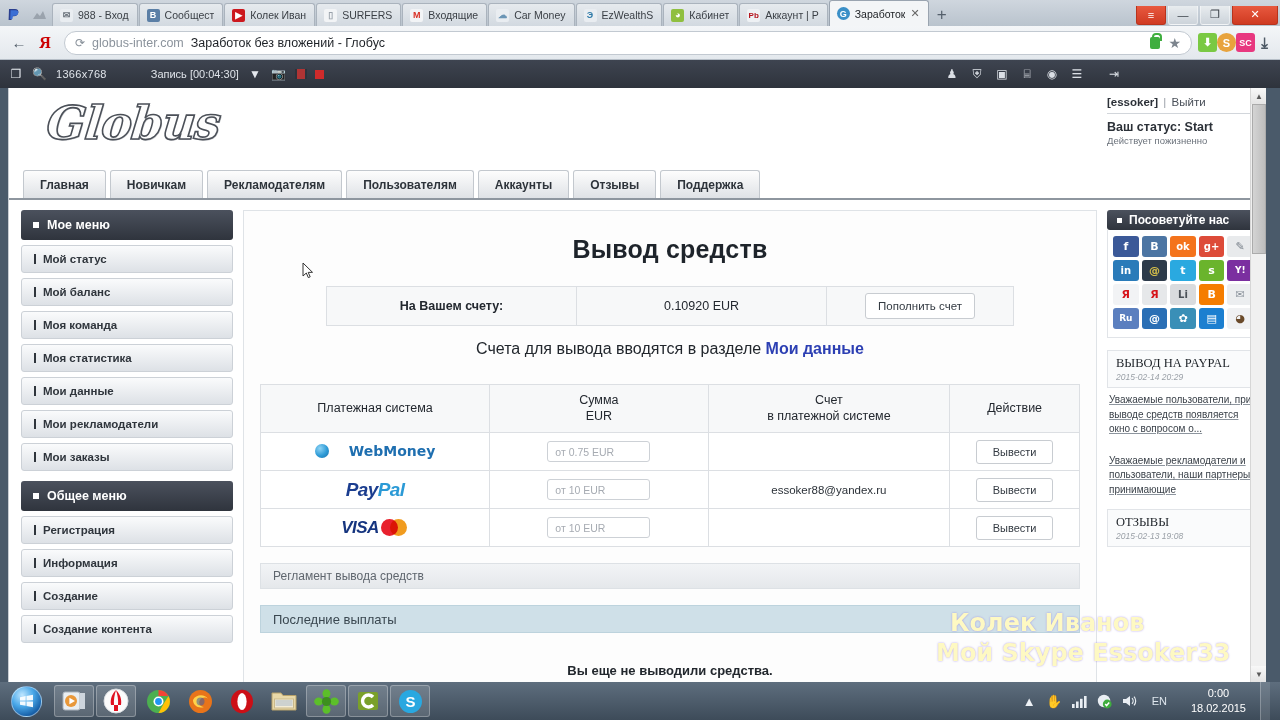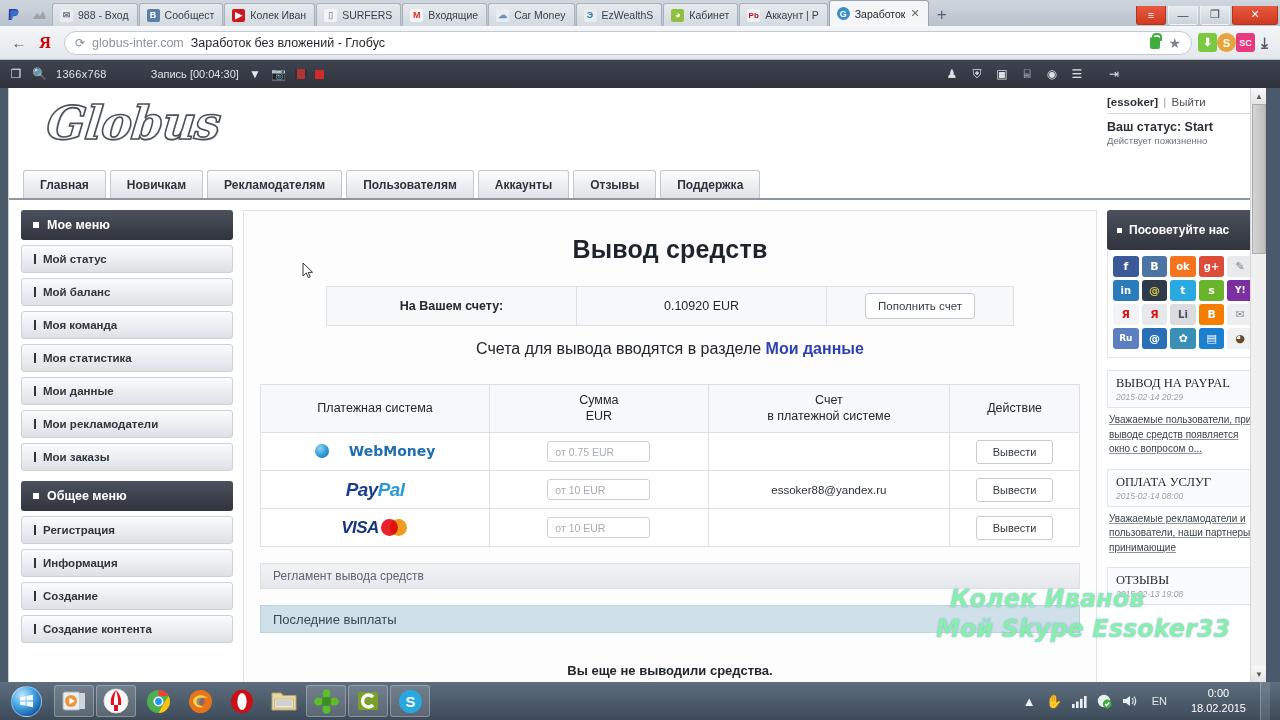--- a/index.html
+++ b/index.html
@@ -255,21 +255,21 @@
   .panel-bar.blue {
     background: #cfe0e8; border-color: #bdd3dd; color: #3a4750; height: 28px; margin-top: 16px;
     font-size: 13px;
   }
   .empty-note { width: 820px; margin: 30px auto 0 auto; text-align: center;
                 font-size: 13px; font-weight: bold; color: #22272d; }
 
   
   .rsb { width: 152px; flex: 0 0 152px; }
   .rsb-head {
-    height: 40px; display: flex; align-items: center; gap: 7px; padding: 0 10px;
+    height: 20px; display: flex; align-items: center; gap: 7px; padding: 0 10px;
     background: linear-gradient(#4b515d, #2f343d);
     color: #fff; font-size: 12px; font-weight: bold; border-radius: 3px;
   }
   .rsb-head .sq { width: 5px; height: 5px; background: #fff; flex: 0 0 5px; }
   .social-box {
     border: 1px solid #e1e4e8; border-top: none; background: #fff;
     padding: 6px 5px 8px 5px; margin-bottom: 12px;
   }
   .social-grid { display: grid; grid-template-columns: repeat(5, 1fr); gap: 3px; }
   .sic {
@@ -286,24 +286,24 @@
   .news-text {
     font-size: 10px; color: #3a4149; line-height: 1.45; padding: 5px 2px 0 2px;
     text-decoration: underline; text-decoration-color: #8d959e;
   }
 
   
   .cursor { position: absolute; left: 302px; top: 262px; width: 12px; height: 18px; }
 
   
   .watermark {
-    position: absolute; left: 950px; top: 584px; width: 330px;
+    position: absolute; left: 950px; top: 608px; width: 330px;
     font-family: "DejaVu Sans", sans-serif;
-    font-style: italic; font-weight: bold;
-    color: #86efac; font-size: 24px; line-height: 1.25;
+    font-weight: bold;
+    color: #fef9c3; font-size: 24px; line-height: 1.25;
     text-shadow: 0 0 2px rgba(120,90,230,.6);
     pointer-events: none; white-space: nowrap;
   }
   .watermark .w2 { margin-left: -14px; }
 
   
   .taskbar {
     position: absolute; left: 0; bottom: 0; width: 1280px; height: 38px;
     background: linear-gradient(#5e6e7e, #3d4b59);
     display: flex; align-items: center; padding: 0 4px;
@@ -653,24 +653,20 @@
 
           <div class="news-item">
             <div class="news-head">
               <div class="news-title">ВЫВОД НА PAYPAL</div>
               <div class="news-date">2015-02-14 20:29</div>
             </div>
             <div class="news-text">Уважаемые пользователи, при выводе средств появляется окно с вопросом о...</div>
           </div>
 
           <div class="news-item">
-            <div class="news-head">
-              <div class="news-title">ОПЛАТА УСЛУГ</div>
-              <div class="news-date">2015-02-14 08:00</div>
-            </div>
             <div class="news-text">Уважаемые рекламодатели и пользователи, наши партнеры, принимающие</div>
           </div>
 
           <div class="news-item">
             <div class="news-head">
               <div class="news-title">ОТЗЫВЫ</div>
               <div class="news-date">2015-02-13 19:08</div>
             </div>
           </div>
         </div>

